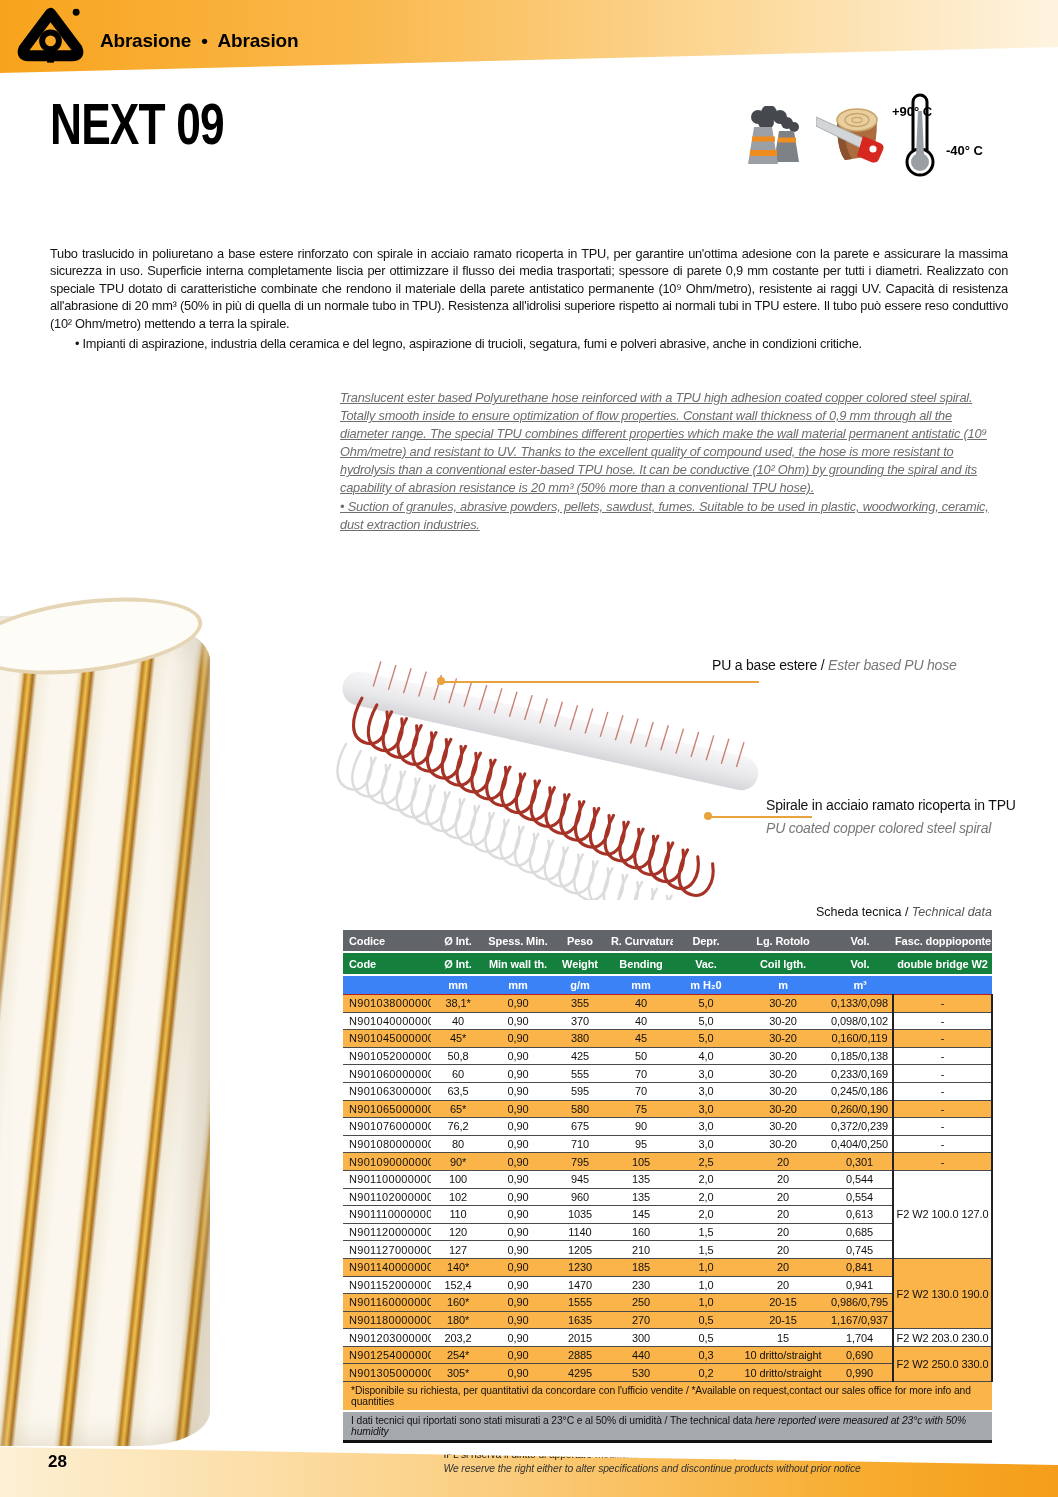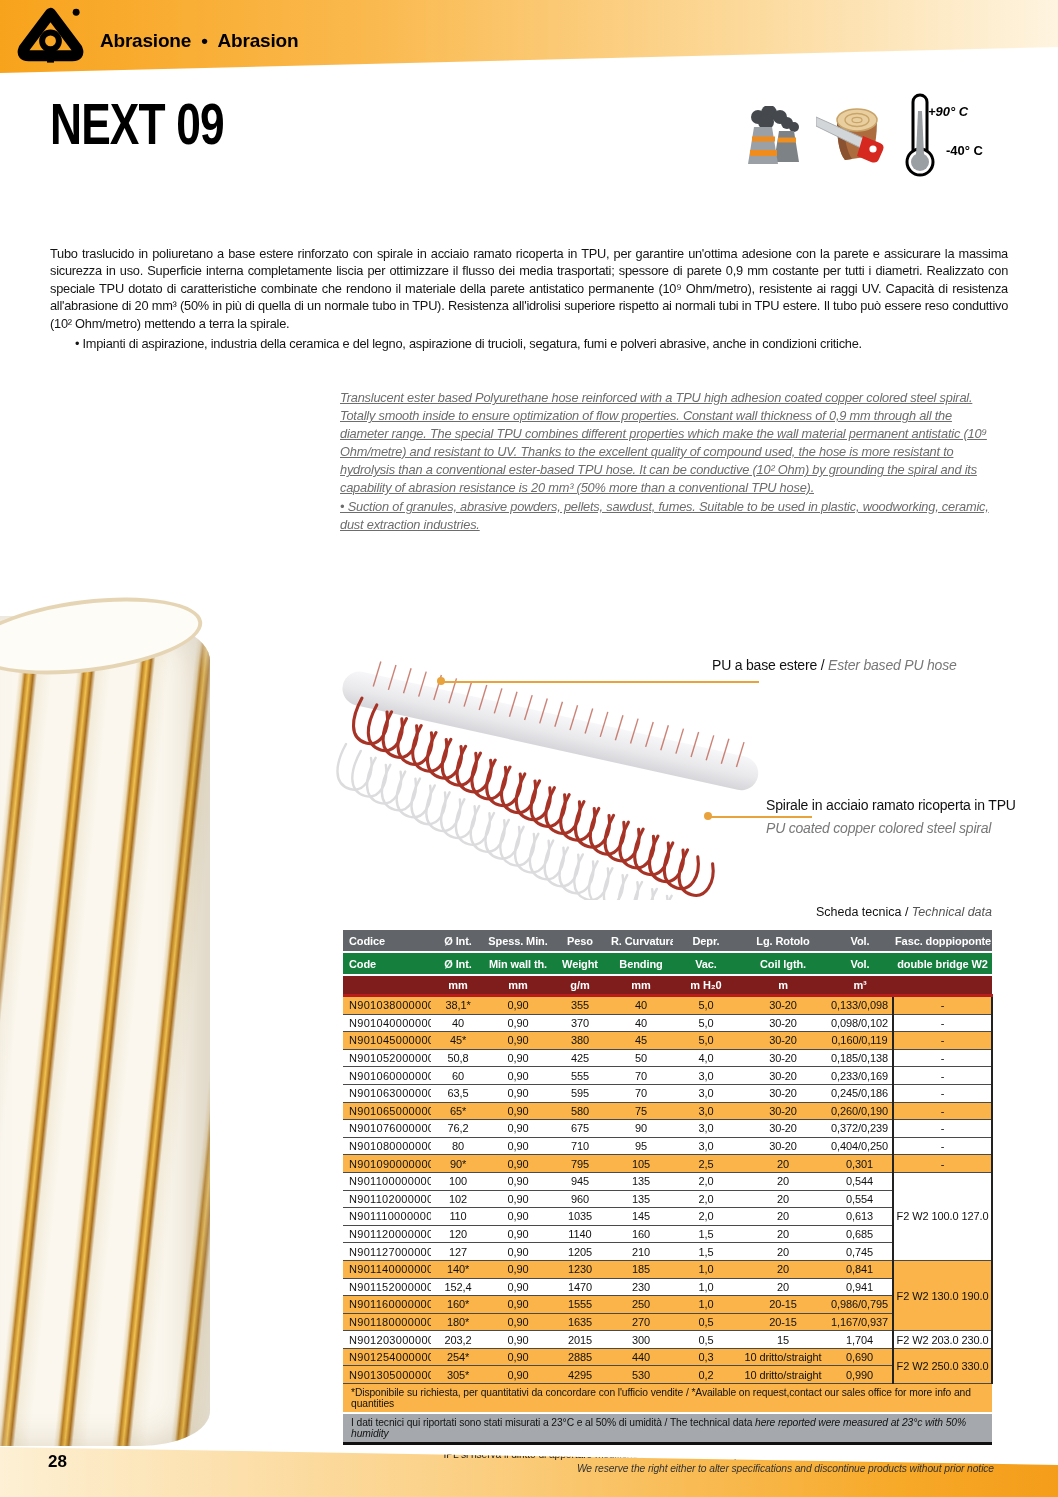--- a/index.html
+++ b/index.html
@@ -53,36 +53,36 @@
     font-size:12.5px;color:#111;}
   .caption .en{font-style:italic;color:#555;}
   .tablewrap{position:absolute;left:343px;top:930px;width:649px;z-index:2;}
   table.tech{border-collapse:collapse;table-layout:fixed;width:649px;
     font-size:11px;letter-spacing:-0.1px;}
   table.tech thead th{font-weight:bold;color:#fff;height:21px;border-bottom:2px solid #fff;
     text-align:center;padding:0 2px;overflow:hidden;white-space:nowrap;}
   table.tech thead th.first{text-align:left;padding-left:6px;}
   table.tech tr.h1 th{background:#616569;}
   table.tech tr.h2 th{background:#15803d;}
-  table.tech tr.h3 th{background:#7f1d1d;height:18px;border-bottom:3px solid #b91c1c;text-align:center;}
+  table.tech tr.h3 th{background:#3b82f6;height:18px;border-bottom:1px solid #b91c1c;text-align:center;}
   table.tech tbody td{height:16.6px;text-align:center;border-bottom:1px solid #4a4a4a;
     padding:0 1px;background:#fff;overflow:hidden;white-space:nowrap;}
   table.tech tbody td.c-code{text-align:left;padding-left:6px;letter-spacing:0.3px;}
   table.tech tbody tr.hl td{background:#FBB449;}
   table.tech tbody td.c-bridge{background:#fff;border-left:2px solid #222;border-right:2px solid #222;}
   .note{width:633px;padding:3px 8px;font-size:10.3px;letter-spacing:-0.1px;color:#111;}
   .note-orange{background:#FBB449;margin-top:0;}
   .note-gray{background:#A5A9AD;margin-top:2px;border-bottom:3px solid #101010;}
   .note .en-it{font-style:italic;}
   
   .footer{position:absolute;left:0;bottom:0;width:1058px;height:62px;z-index:5;
     background:linear-gradient(90deg,#FDF0D4 0%,#FBCF82 45%,#F7A928 85%,#F49D1A 100%);
     clip-path:polygon(0 12px,100% 30px,100% 62px,0 62px);}
   .page-num{position:absolute;left:48px;top:17px;font-size:17px;font-weight:bold;color:#000;}
-  .footer-text{position:absolute;right:64px;top:13px;text-align:right;font-size:10.3px;
+  .footer-text{position:absolute;right:64px;top:13px;text-align:left;font-size:10.3px;
     line-height:13.5px;color:#1c1c1c;letter-spacing:-0.1px;}
   .footer-text .en{font-style:italic;color:#333;}
 </style>
 </head>
 <body>
 
 <div class="page">
 
   <div class="top-band"></div>
   <div class="logo">
@@ -129,21 +129,21 @@
     </svg>
   </div>
   <div class="prop-icon" style="left:903px;top:93px;">
     <svg width="34" height="84" viewBox="0 0 34 84">
       <rect x="10" y="2" width="14" height="62" rx="7" fill="#fff" stroke="#000" stroke-width="3"></rect>
       <circle cx="17" cy="69" r="13" fill="#fff" stroke="#000" stroke-width="3"></circle>
       <polygon points="15,18 19,18 21,62 13,62" fill="#9a9fa3"></polygon>
       <circle cx="17" cy="69" r="9" fill="#9a9fa3"></circle>
     </svg>
   </div>
-  <div class="temp-label" style="left:928px;top:104px;font-style:italic;">+90° C</div>
+  <div class="temp-label" style="left:892px;top:104px;">+90° C</div>
   <div class="temp-label" style="left:946px;top:143px;">-40° C</div>
 
   <div class="desc-it">
     <p>Tubo traslucido in poliuretano a base estere rinforzato con spirale in acciaio ramato ricoperta in TPU, per garantire un'ottima adesione con la parete e assicurare la massima sicurezza in uso. Superficie interna completamente liscia per ottimizzare il flusso dei media trasportati; spessore di parete 0,9 mm costante per tutti i diametri. Realizzato con speciale TPU dotato di caratteristiche combinate che rendono il materiale della parete antistatico permanente (10⁹ Ohm/metro), resistente ai raggi UV. Capacità di resistenza all'abrasione di 20 mm³ (50% in più di quella di un normale tubo in TPU). Resistenza all'idrolisi superiore rispetto ai normali tubi in TPU estere. Il tubo può essere reso conduttivo (10² Ohm/metro) mettendo a terra la spirale.</p>
     <p class="bullet">• Impianti di aspirazione, industria della ceramica e del legno, aspirazione di trucioli, segatura, fumi e polveri abrasive, anche in condizioni critiche.</p>
   </div>
 
   <div class="desc-en">
     <p>Translucent ester based Polyurethane hose reinforced with a TPU high adhesion coated copper colored steel spiral. Totally smooth inside to ensure optimization of flow properties. Constant wall thickness of 0,9 mm through all the diameter range. The special TPU combines different properties which make the wall material permanent antistatic (10⁹ Ohm/metre) and resistant to UV. Thanks to the excellent quality of compound used, the hose is more resistant to hydrolysis than a conventional ester-based TPU hose. It can be conductive (10² Ohm) by grounding the spiral and its capability of abrasion resistance is 20 mm³ (50% more than a conventional TPU hose).</p>
     <p class="bullet">• Suction of granules, abrasive powders, pellets, sawdust, fumes. Suitable to be used in plastic, woodworking, ceramic, dust extraction industries.</p>

